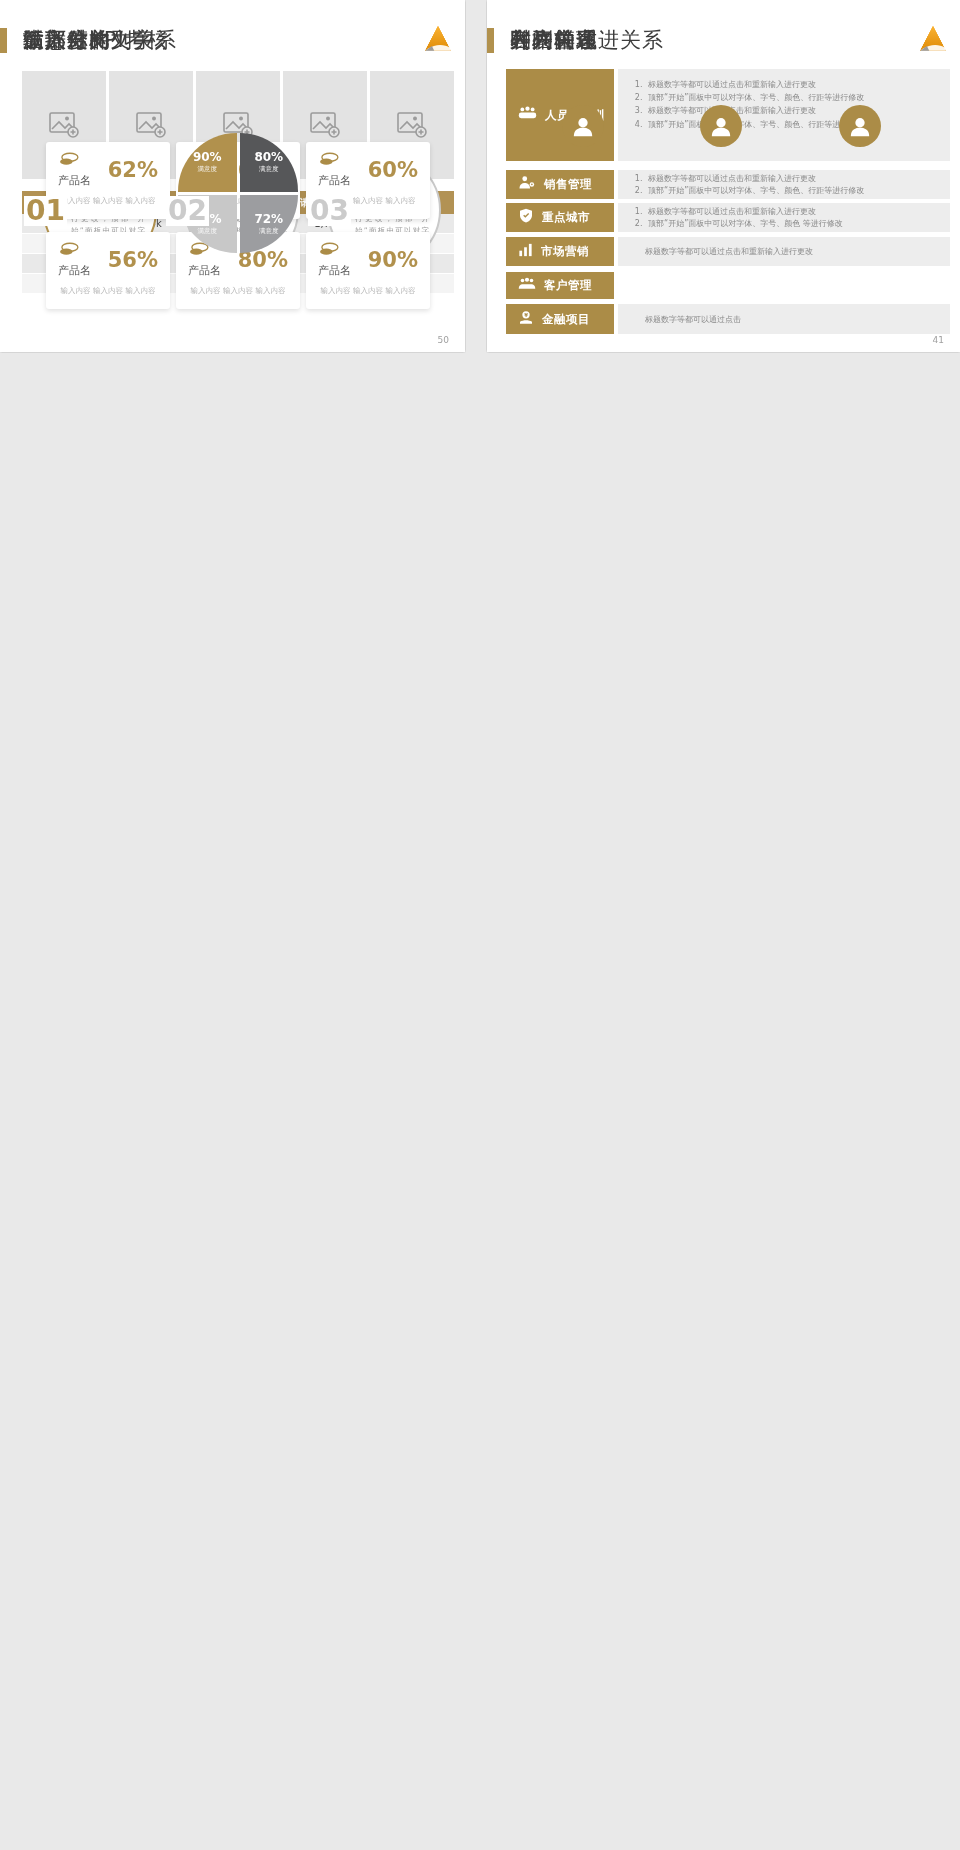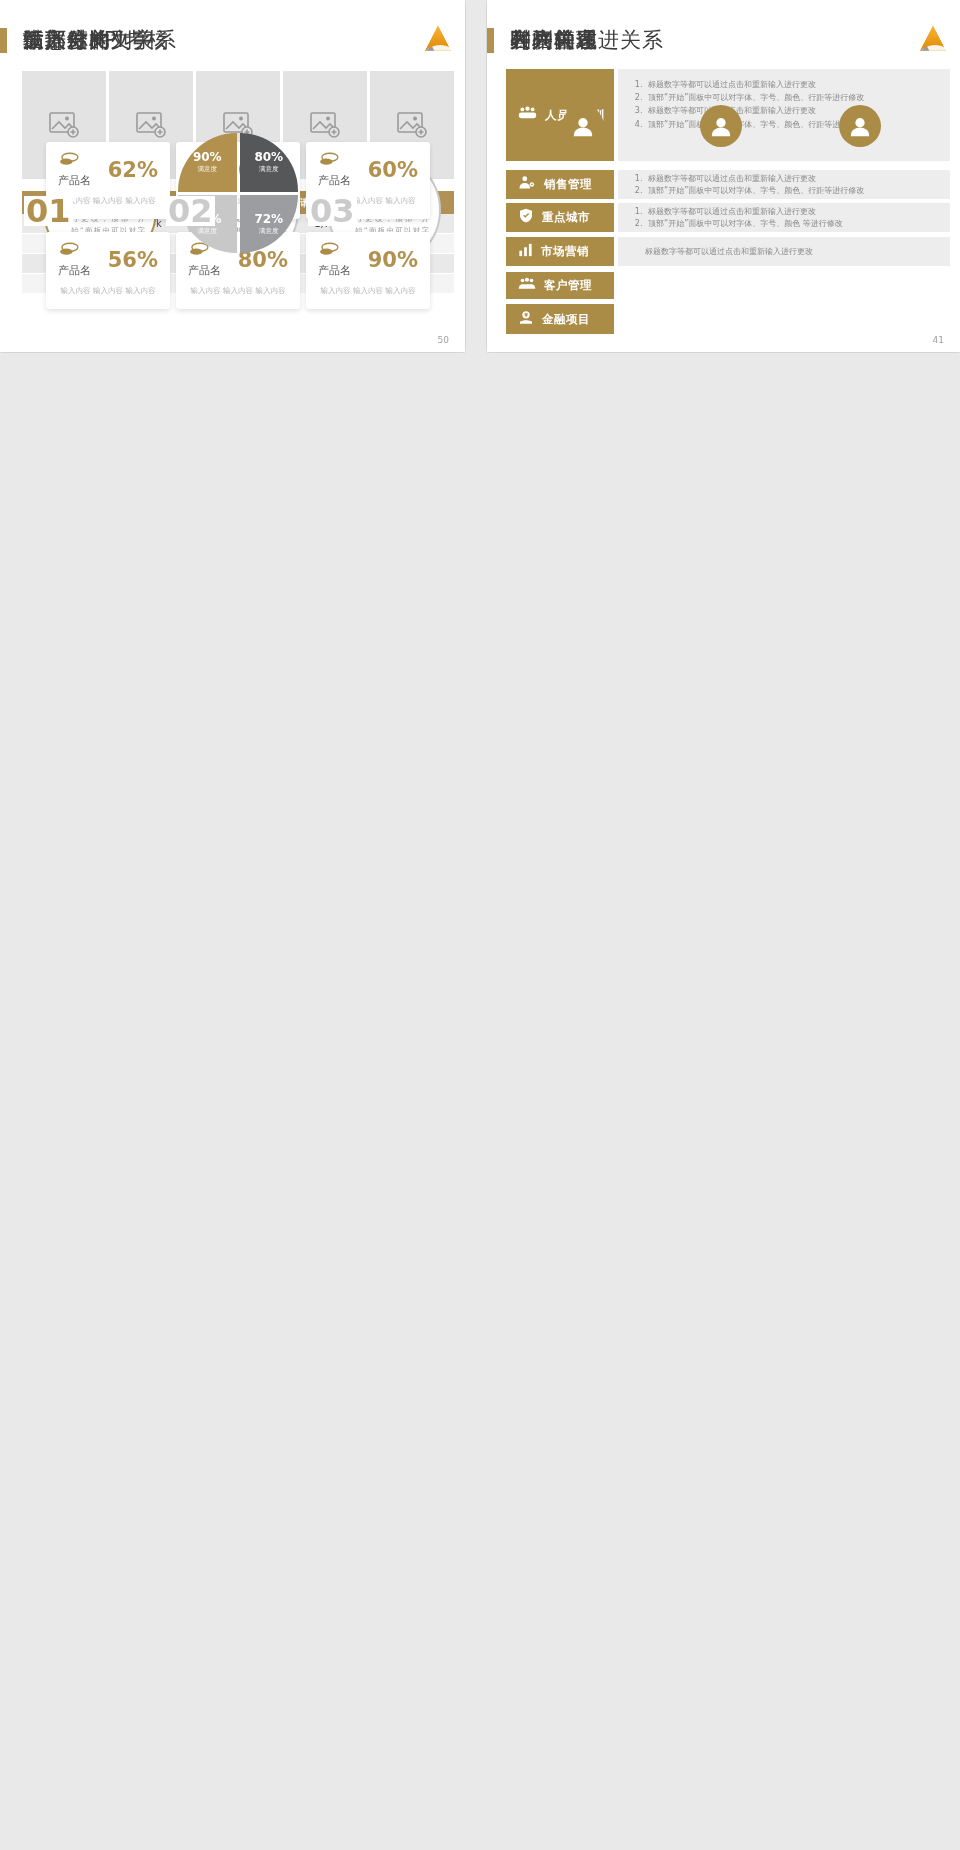--- a/index.html
+++ b/index.html
@@ -78,21 +78,21 @@
   
   .s38-h{position:absolute;top:88px;left:0;width:465px;text-align:center;font-size:19px;font-weight:bold;color:#b1914d;letter-spacing:2px}
   .s38-s{position:absolute;top:120px;left:0;width:465px;text-align:center;font-size:9px;color:#9a9a9a}
   .big-circle{position:absolute;top:153px;width:114px;height:114px;border-radius:50%;background:#fff;display:flex;flex-direction:column;justify-content:center;padding:0 10px 0 26px;z-index:1}
   .bc1{left:43px;border:2px solid #b1914d}
   .bc2{left:185px;border:2px solid #c9c9c9}
   .bc3{left:327px;border:2px solid #c9c9c9}
   .bc-t{font-size:10.5px;font-weight:bold;margin-bottom:4px;color:#3d3d3d}
   .bc1 .bc-t{color:#b1914d}
   .bc-b{font-size:7.5px;color:#9a9a9a;line-height:11.5px;text-align:justify}
-  .bnum{position:absolute;top:196px;font-size:32px;font-weight:bold;z-index:2;background:#fff;padding:0 2px;line-height:30px}
+  .bnum{position:absolute;top:196px;font-size:28px;font-weight:bold;z-index:2;background:#fff;padding:0 2px;line-height:30px}
   .n1{left:24px;color:#b1914d}.n2{left:166px;color:#cbcbcb}.n3{left:308px;color:#cbcbcb}
   
   .t39{position:absolute;left:21px;top:96px;width:437px}
   .t39-head{display:flex;height:23px;background:#b29254}
   .t39-head div{color:#fff;font-size:10.5px;font-weight:bold;display:flex;align-items:center;justify-content:center}
   .w1{width:117px}.w2{width:107px}.w3{width:107px}.w4{width:106px}
   .t39-row{display:flex;height:25px}
   .t39-row .lab{width:117px;background:#ededed;border-bottom:2px solid #fff;display:flex;align-items:center;justify-content:center;font-size:10px;color:#8a8a8a}
   .t39-row .cell{border-bottom:1px solid #e8e8e8;border-right:1px solid #e8e8e8;background:#fff}
   .t39-row .cell:nth-child(2){border-left:1px solid #e8e8e8}
@@ -802,15 +802,18 @@
   </div>
 
   <div class="lrow-block" style="top:304px;height:30px">
     <span><svg viewBox="0 0 24 22" width="16" height="15">
           <circle cx="12" cy="7" r="5.5" fill="#fff"></circle>
           <text x="9.2" y="10.2" font-size="8" font-weight="bold" fill="#ab8c47">¥</text>
           <path d="M3 17.5 C8 14.5 16 14.5 21 17.5 L21 20.5 L3 20.5 Z" fill="#fff"></path>
         </svg></span>
     <span class="lrow-label">金融项目</span>
   </div>
+  <div class="lrow-content lc-line" style="top:304px;height:30px">
+    <span>标题数字等都可以通过点击</span>
+  </div>
 
   <div class="pnum">41</div>
 </div>
 
 </body></html>

